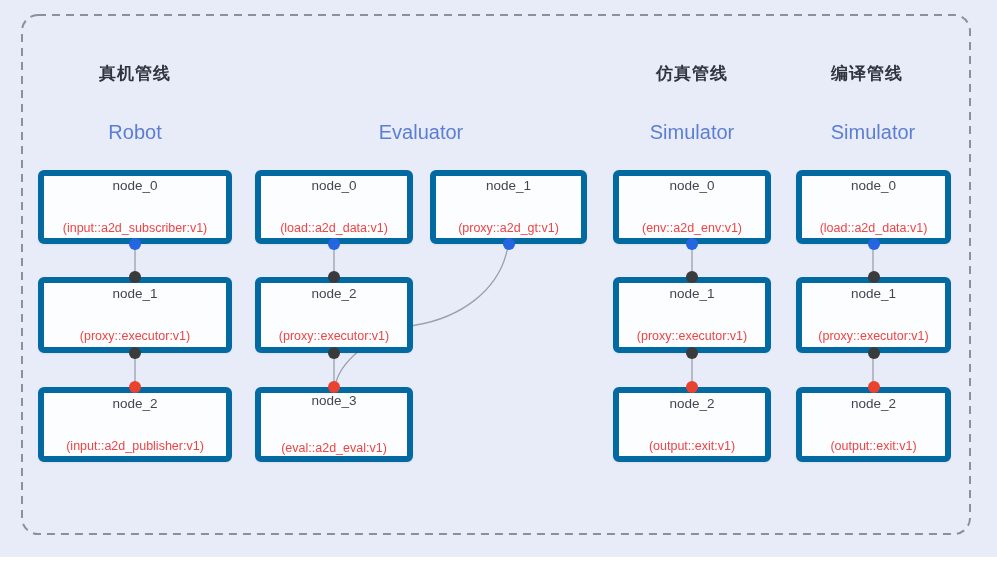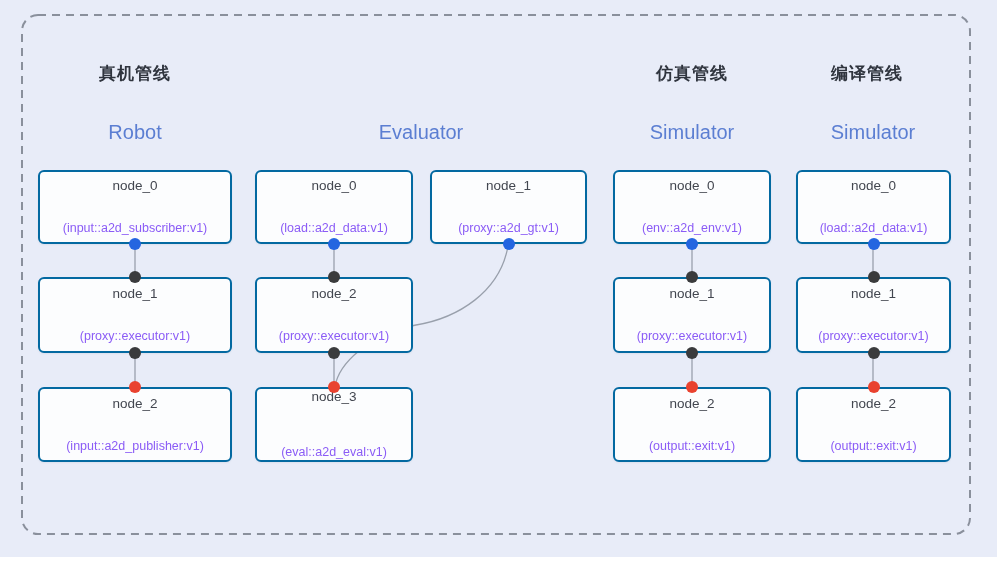--- a/index.html
+++ b/index.html
@@ -16,27 +16,27 @@
   .pipe-title{
     position:absolute;top:62px;width:220px;text-align:center;z-index:2;
     font-size:17px;font-weight:700;color:#2f343e;letter-spacing:1px;
   }
   .pipe-subtitle{
     position:absolute;top:121px;width:220px;text-align:center;z-index:2;
     font-size:20px;font-weight:400;color:#5b7ed2;
   }
   .node-box{
     position:absolute;z-index:2;box-sizing:border-box;
-    background:#fcfdfe;border:2px solid #0369a1;border-radius:6px;
+    background:#fcfdfe;border:6px solid #0369a1;border-radius:6px;
     box-shadow:0 1px 2px rgba(60,70,100,0.07);
     display:flex;flex-direction:column;align-items:center;justify-content:center;
     gap:3px;
   }
   .node-label{font-size:13.5px;color:#42464f;line-height:16px;}
-  .node-sublabel{font-size:12.5px;color:#8b5cf6;line-height:15px;margin-top:24px;}
+  .node-sublabel{font-size:12.5px;color:#ef4444;line-height:15px;margin-top:24px;}
   .port-dot{
     position:absolute;z-index:3;width:12px;height:12px;border-radius:50%;
   }
 </style>
 </head>
 <body>
 
 <div class="panel">
   <svg id="edges-layer" width="997" height="557" viewBox="0 0 997 557">
       <rect x="22" y="15" width="948" height="519" rx="16" fill="none" stroke="#8a909c" stroke-width="2" stroke-dasharray="8 6"></rect>

